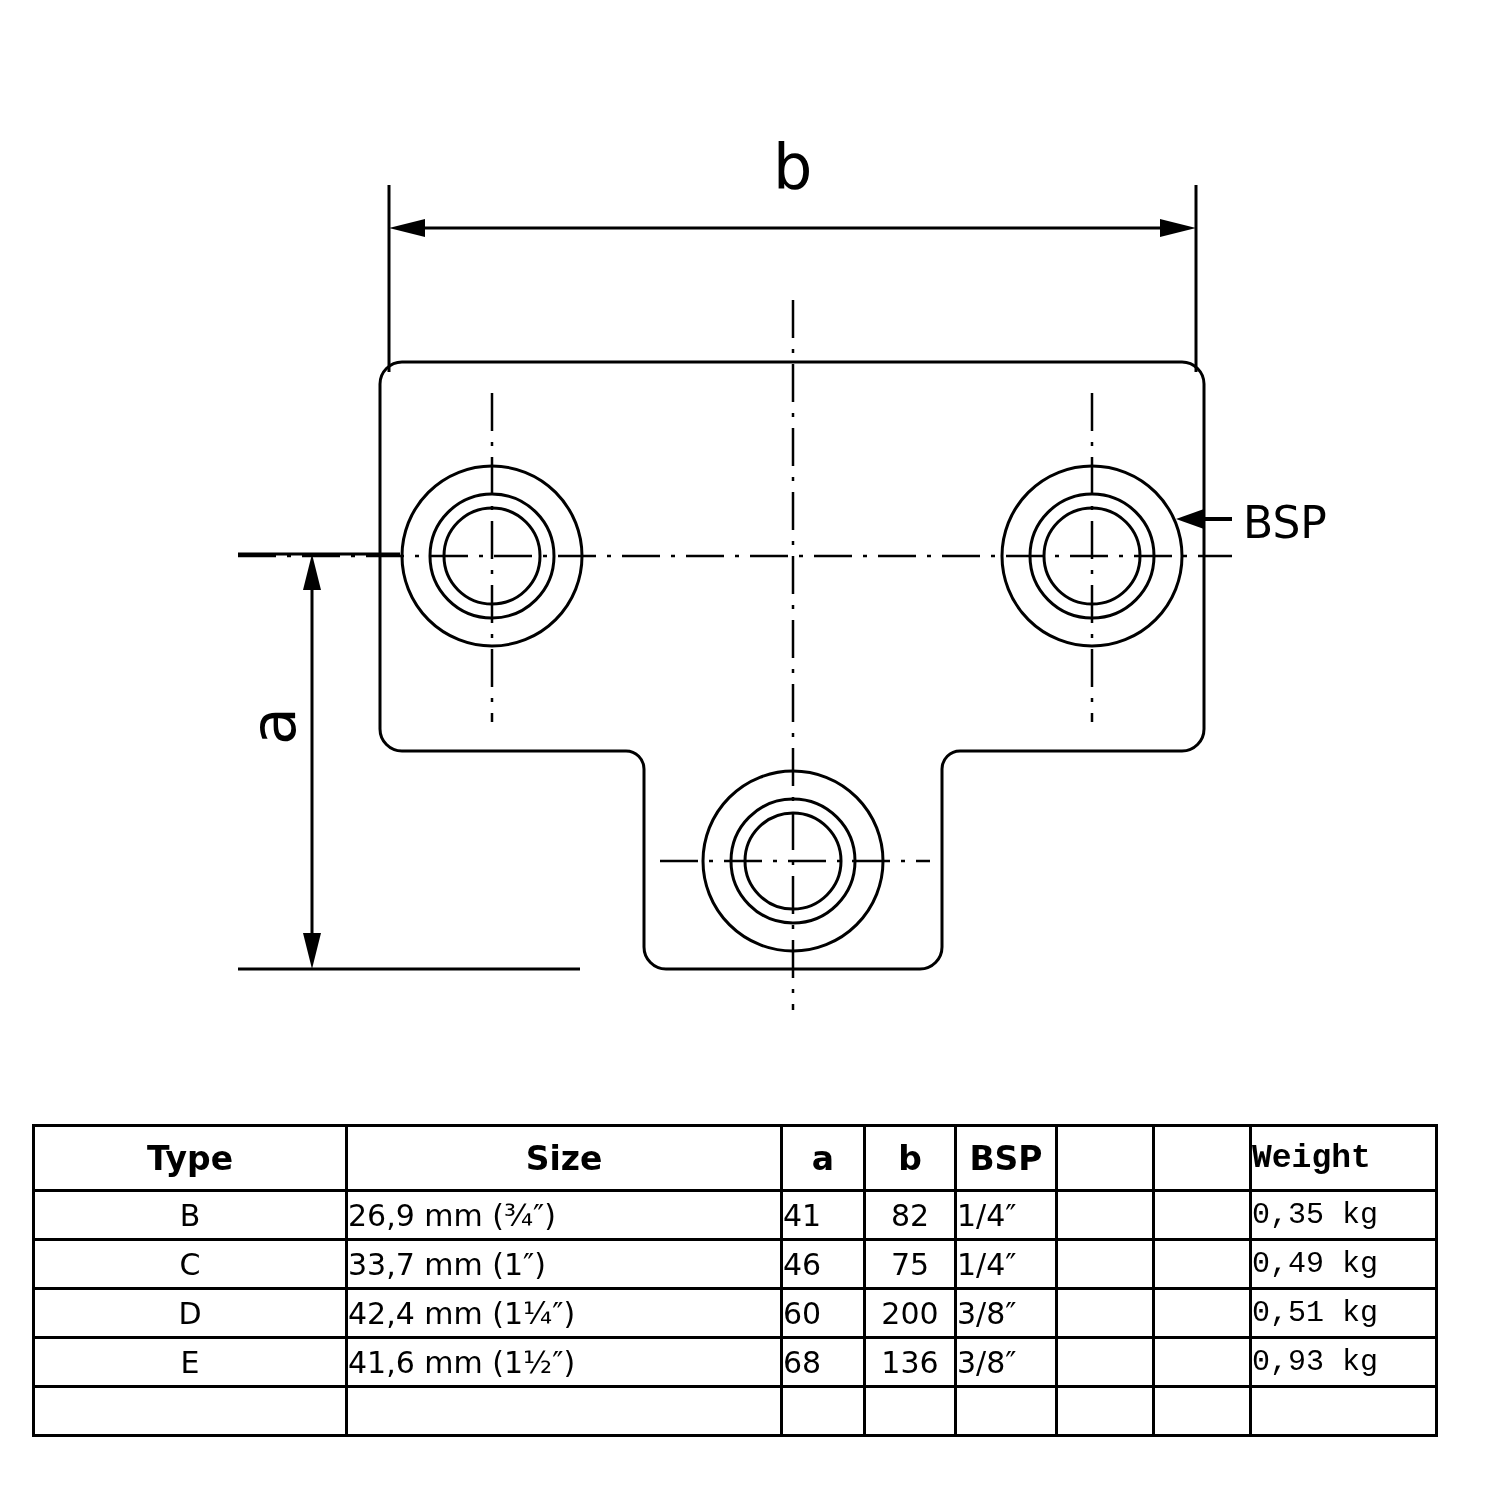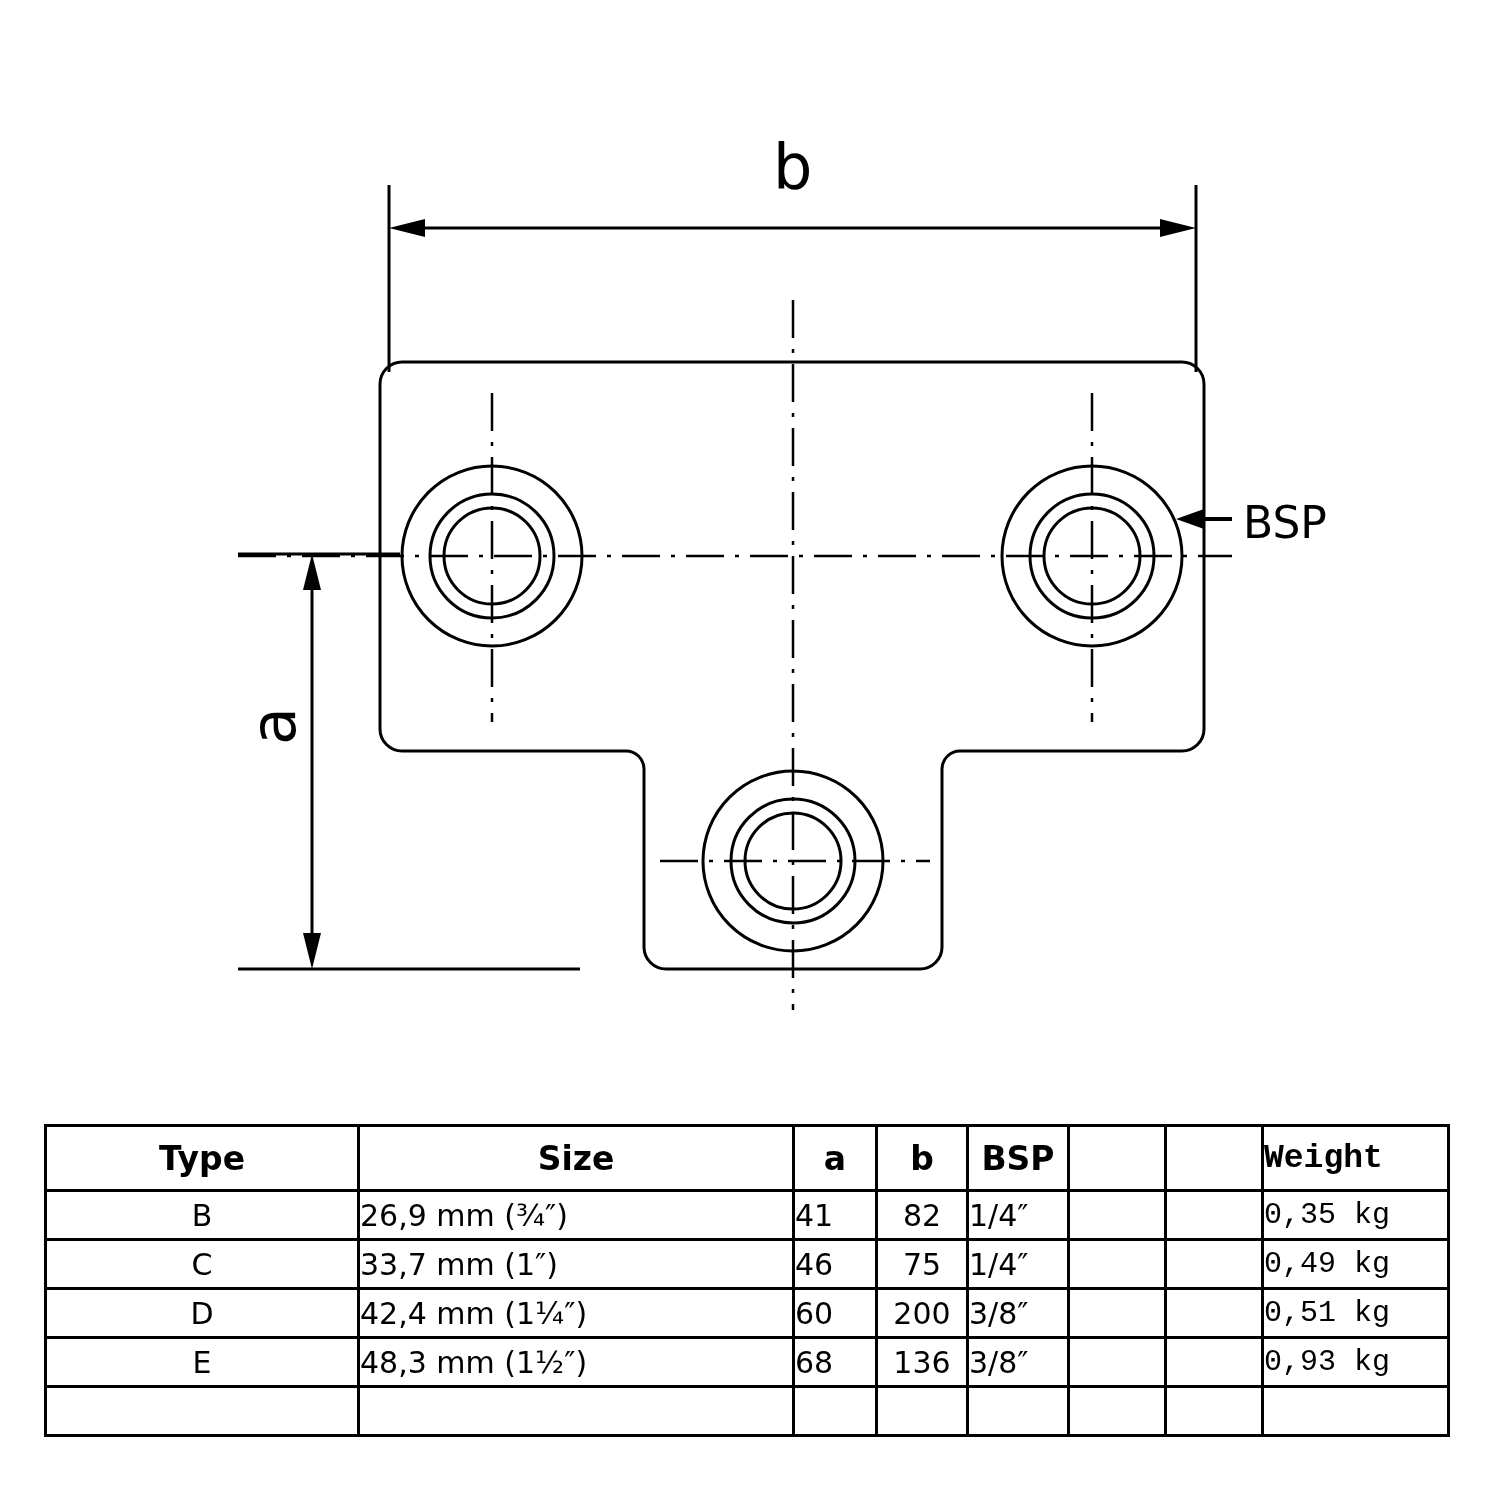--- a/index.html
+++ b/index.html
@@ -23,21 +23,21 @@
   #label-b{ left:773px; top:136px; }
   #label-a{ left:243px; top:745px; transform:rotate(-90deg); transform-origin:left top; }
   #label-bsp{
     position:absolute; left:1243px; top:497px;
     font-size:44px; font-family:"DejaVu Sans", sans-serif;
   }
 
   
   #spec-table-wrap{
     position:absolute;
-    left:44px; top:1124px; width:1406px;
+    left:32px; top:1124px; width:1406px;
   }
   table.spec{
     border-collapse:collapse;
     width:1406px;
     table-layout:fixed;
     font-size:30px;
   }
   table.spec th, table.spec td{
     border:3px solid #000;
     padding:0;
@@ -187,21 +187,21 @@
         <td class="c-size">42,4 mm (1¼″)</td>
         <td class="c-a">60</td>
         <td class="c-b">200</td>
         <td class="c-bsp">3/8″</td>
         <td class="c-x1"></td>
         <td class="c-x2"></td>
         <td class="c-weight">0,51 kg</td>
       </tr>
       <tr>
         <td class="c-type">E</td>
-        <td class="c-size">48,3 mm (1½″)</td>
+        <td class="c-size">41,6 mm (1½″)</td>
         <td class="c-a">68</td>
         <td class="c-b">136</td>
         <td class="c-bsp">3/8″</td>
         <td class="c-x1"></td>
         <td class="c-x2"></td>
         <td class="c-weight">0,93 kg</td>
       </tr>
       <tr class="blankrow">
         <td class="c-type"></td>
         <td class="c-size"></td>

